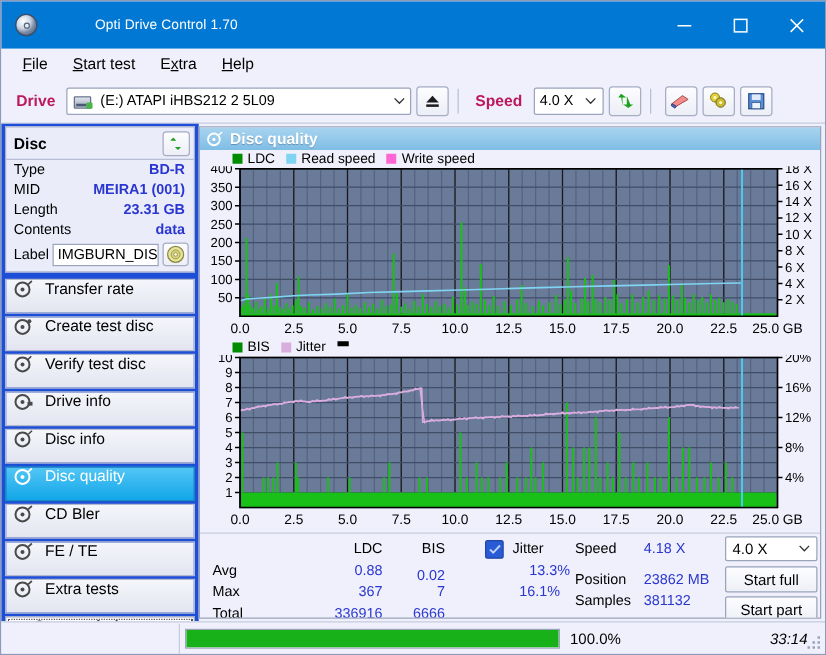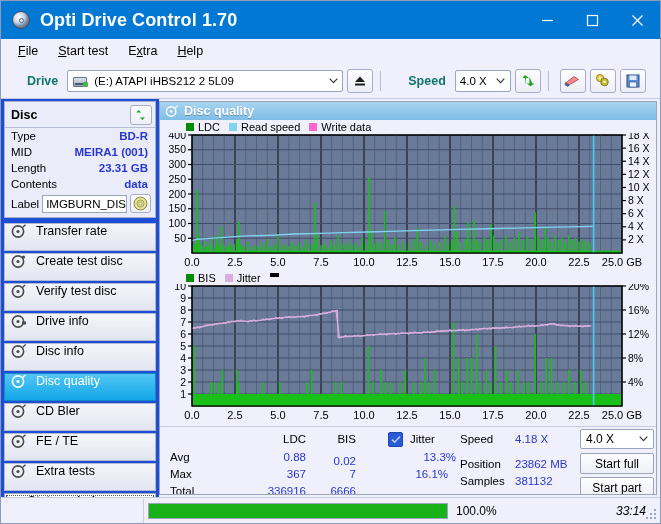--- a/index.html
+++ b/index.html
@@ -34,21 +34,21 @@
     width: 18px; height: 18px; border-radius: 50%;
     background: radial-gradient(circle at 35% 32%, #ffffff 0%, #c9d4e4 38%, #7b8ba5 60%, #48566d 100%);
     border: 1px solid #3c4d66;
   }
   #app-icon .hub {
     position: absolute; left: 7.5px; top: 7.5px;
     width: 5px; height: 5px; border-radius: 50%;
     background: #e9eef6; border: 1px solid #54657e;
   }
   #title-text {
-    font-size: 18px; letter-spacing: .1px; font-weight: 700;
+    font-size: 11px; letter-spacing: .1px; font-weight: 400; margin-left: 36px;
   }
   .win-btns { margin-left: auto; display: flex; height: 38px; }
   .win-btn {
     width: 45px; height: 38px;
     display: flex; align-items: center; justify-content: center;
     color: #fff;
   }
   .win-btn svg { display: block; }
 
   
@@ -65,22 +65,22 @@
   .menu-item u { text-decoration: underline; }
 
   
   #toolbar {
     height: 36px; background: #eff0fb;
     display: flex; align-items: center;
     padding: 0 6px;
     border-bottom: 1px solid #c6cbe0;
   }
   .tb-label {
-    font-size: 12.5px; font-weight: bold; color: #0f766e;
-    margin: 0 9px 0 20px;
+    font-size: 12.5px; font-weight: bold; color: #be185d;
+    margin: 0 9px 0 6px;
   }
   .combo {
     height: 22px; background: #ffffff;
     border: 1px solid #9aa4bb; border-radius: 2px;
     display: flex; align-items: center;
     font-size: 11.5px; color: #000;
     padding: 0 0 0 4px;
     position: relative;
   }
   .combo .caret {
@@ -531,21 +531,21 @@
         <span>Disc quality</span>
       </div>
 
       <div class="chartblock" style="height:152px;">
         <div class="legend">
           <span class="sw" style="background:#008c00"></span>
           <span class="lbl">LDC</span>
           <span class="sw" style="background:#7fd4f2"></span>
           <span class="lbl">Read speed</span>
           <span class="sw" style="background:#ff66d4"></span>
-          <span class="lbl">Write data</span>
+          <span class="lbl">Write speed</span>
         </div>
         <div class="plotwrap" id="pw1" style="position:relative;height:138px;">
           <svg id="svg1" width="498" height="138" style="position:absolute;left:0;top:0;">
               <rect x="32" y="2" width="430" height="118" fill="#6a7a99" stroke="#000" stroke-width="1"></rect>
               <line x1="42.75" y1="2" x2="42.75" y2="120" stroke="#55637e" stroke-width="1"></line>
               <line x1="53.5" y1="2" x2="53.5" y2="120" stroke="#55637e" stroke-width="1"></line>
               <line x1="64.25" y1="2" x2="64.25" y2="120" stroke="#55637e" stroke-width="1"></line>
               <line x1="75" y1="2" x2="75" y2="120" stroke="#55637e" stroke-width="1"></line>
               <line x1="85.75" y1="2" x2="85.75" y2="120" stroke="#55637e" stroke-width="1"></line>
               <line x1="96.5" y1="2" x2="96.5" y2="120" stroke="#55637e" stroke-width="1"></line>

